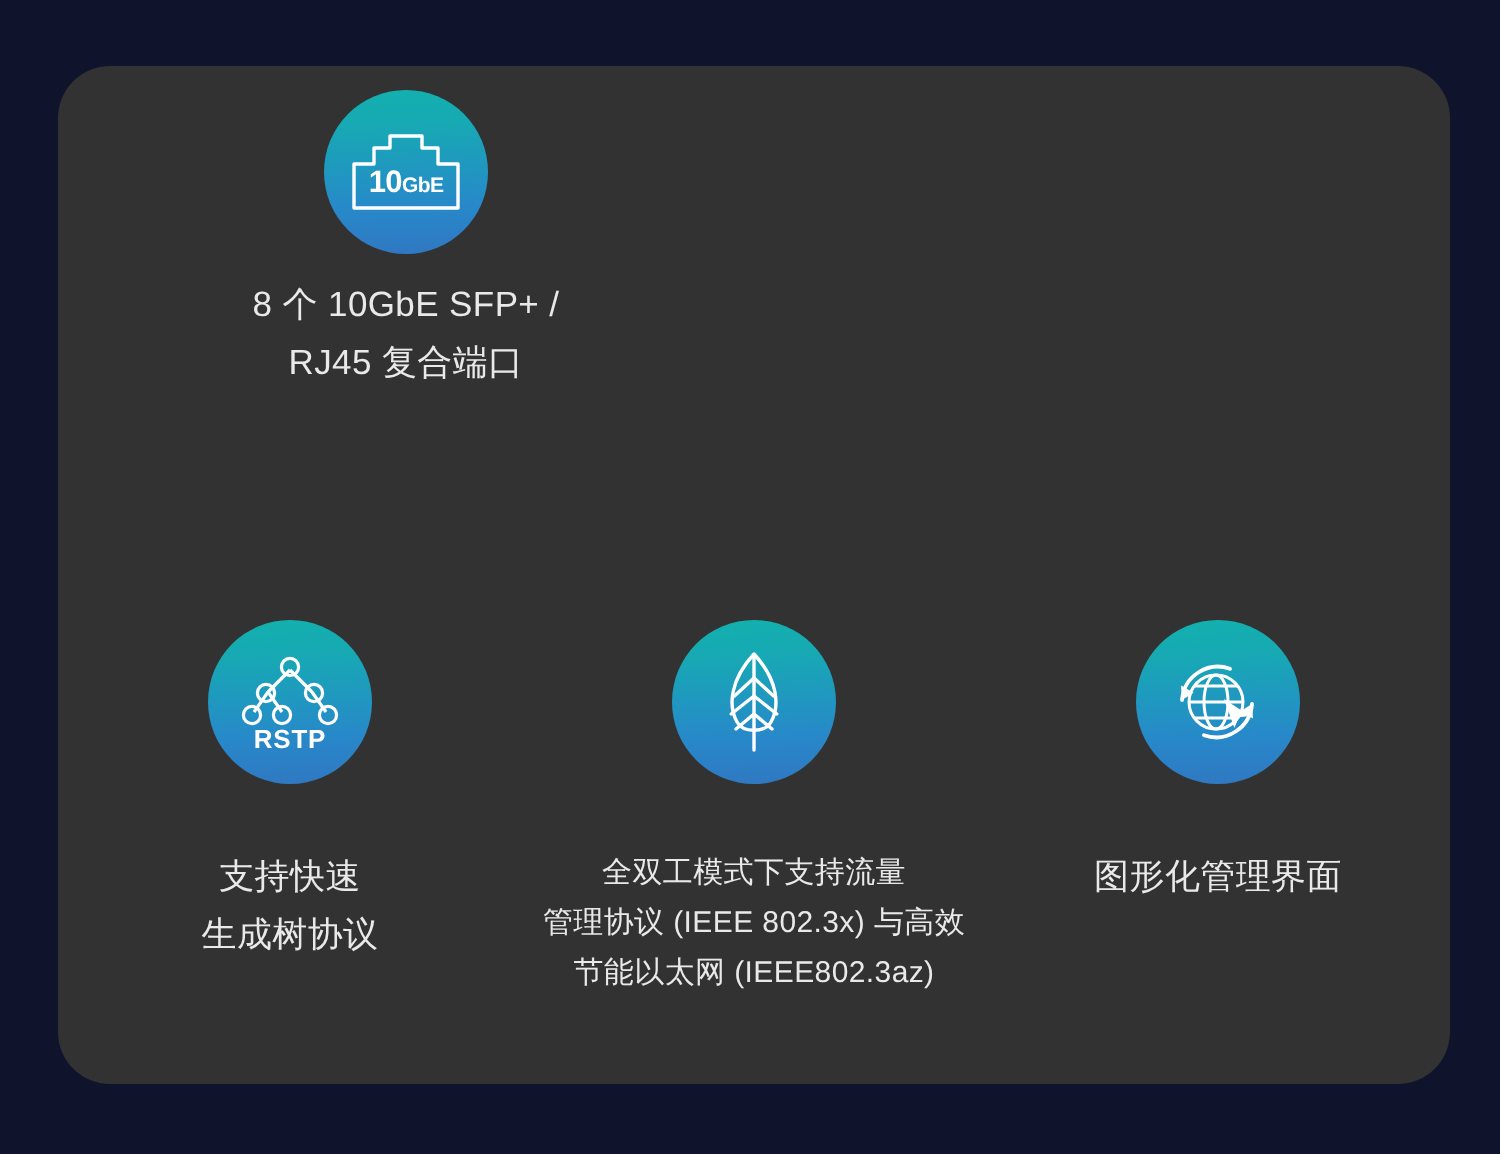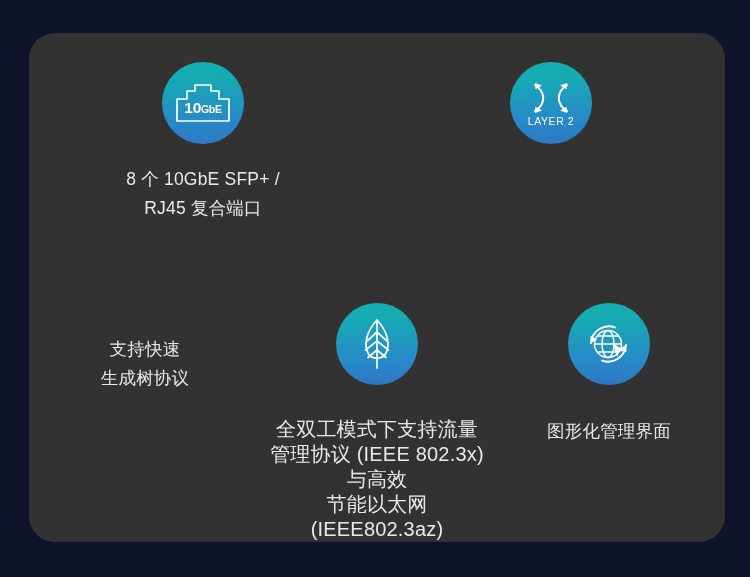--- a/index.html
+++ b/index.html
@@ -43,48 +43,48 @@
     display: flex;
     flex-direction: row;
   }
   .cell {
     flex: 1 1 33.3333%;
     display: flex;
     flex-direction: column;
     align-items: center;
     box-sizing: border-box;
   }
-  .row1 .cell { padding-top: 29px; }
+  .row1 .cell { padding-top: 12px; }
   .row2 .cell { padding-top: 22px; }
 
   .icon-circle {
     width: 82px;
     height: 82px;
     border-radius: 50%;
     background: linear-gradient(178deg, #13b0ae 0%, #17a9b4 22%, #2789c9 70%, #3077c2 100%);
     display: flex;
     align-items: center;
     justify-content: center;
     position: relative;
     flex: none;
   }
   .icon-circle svg { display: block; }
 
   .caption {
-    margin-top: 21px;
+    margin-top: 11px;
     text-align: center;
     color: #e9e9e9;
     font-size: 17.5px;
     line-height: 29px;
     letter-spacing: 0.2px;
     white-space: pre-line;
     font-weight: 400;
   }
   .caption.small {
-    font-size: 20px;
+    font-size: 15px;
     line-height: 25px;
   }
   .row2 .caption { margin-top: 32px; }
 </style>
 </head>
 <body>
 
 <div id="stage">
   <div id="panel">
     <div class="grid">
@@ -97,42 +97,41 @@
               <path d="M4 41 V19 L14 19 L14 11 L22 11 L22 5 L38 5 L38 11 L46 11 L46 19 L56 19 L56 41 Z" fill="none" stroke="#ffffff" stroke-width="1.7" stroke-linejoin="round"></path>
               <text x="30" y="33" text-anchor="middle" fill="#ffffff" font-family="Liberation Sans, sans-serif" font-size="15.5" font-weight="700" letter-spacing="-0.3">10<tspan font-size="10.5" font-weight="700">GbE</tspan></text>
             </svg>
           </div>
           <div class="caption">8 个 10GbE SFP+ /
 RJ45 复合端口</div>
         </div>
 
 
         <div class="cell">
-          <div class="icon-circle">
-            <svg width="58" height="58" viewBox="0 0 58 58">
-              <g fill="none" stroke="#ffffff" stroke-width="2" stroke-linecap="round">
-                <path d="M13 11 C24 18 24 30 13 37"></path>
-                <path d="M45 11 C34 18 34 30 45 37"></path>
-              </g>
-              <g fill="#ffffff">
-                <path d="M13 9 l7 2.6 l-6.6 3.6 z"></path>
-                <path d="M45 9 l-7 2.6 l6.6 3.6 z"></path>
-                <path d="M13 39 l7 -2.6 l-6.6 -3.6 z"></path>
-                <path d="M45 39 l-7 -2.6 l6.6 -3.6 z"></path>
-              </g>
-              <text x="29" y="51" text-anchor="middle" fill="#ffffff" font-family="Liberation Sans, sans-serif" font-size="10.5" letter-spacing="0.6">LAYER 2</text>
-            </svg>
-          </div>
         </div>
 
       </div>
 
       <div class="row row2">
 
         <div class="cell">
+          <div class="icon-circle">
+            <svg width="56" height="56" viewBox="0 0 56 56">
+              <g fill="none" stroke="#ffffff" stroke-width="1.6">
+                <path d="M28 12 L17 23 M28 12 L39 23 M17 23 L10 33 M17 23 L24 33 M39 23 L46 33"></path>
+                <circle cx="28" cy="10.5" r="4.3"></circle>
+                <circle cx="16" cy="23.5" r="4.3"></circle>
+                <circle cx="40" cy="23.5" r="4.3"></circle>
+                <circle cx="9" cy="34.5" r="4.3"></circle>
+                <circle cx="24" cy="34.5" r="4.3"></circle>
+                <circle cx="47" cy="34.5" r="4.3"></circle>
+              </g>
+              <text x="28" y="51" text-anchor="middle" fill="#ffffff" font-family="Liberation Sans, sans-serif" font-size="13" font-weight="700" letter-spacing="0.4">RSTP</text>
+            </svg>
+          </div>
           <div class="caption">支持快速
 生成树协议</div>
         </div>
 
         <div class="cell">
           <div class="icon-circle">
             <svg width="48" height="56" viewBox="0 0 48 56">
               <g fill="none" stroke="#ffffff" stroke-width="1.7" stroke-linejoin="round" stroke-linecap="round">
                 <path d="M24 4 C12 17 11 30 15.5 38 C18.5 43.5 29.5 43.5 32.5 38 C37 30 36 17 24 4 Z"></path>
                 <path d="M24 6 V52"></path>

